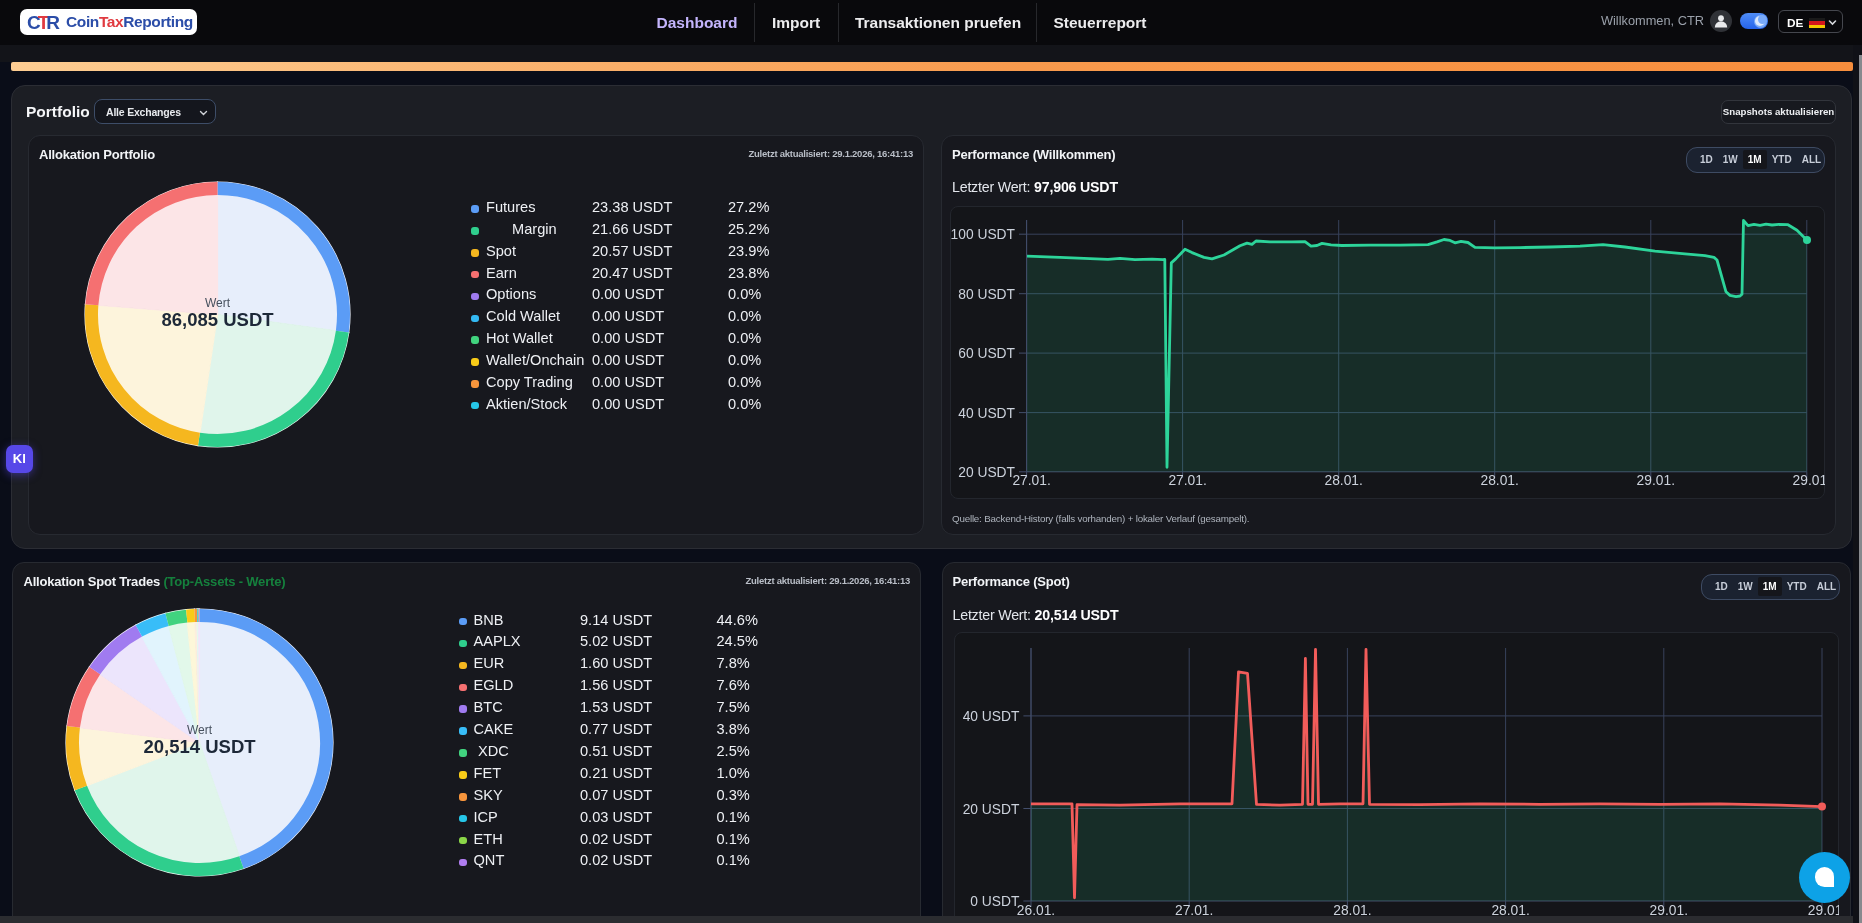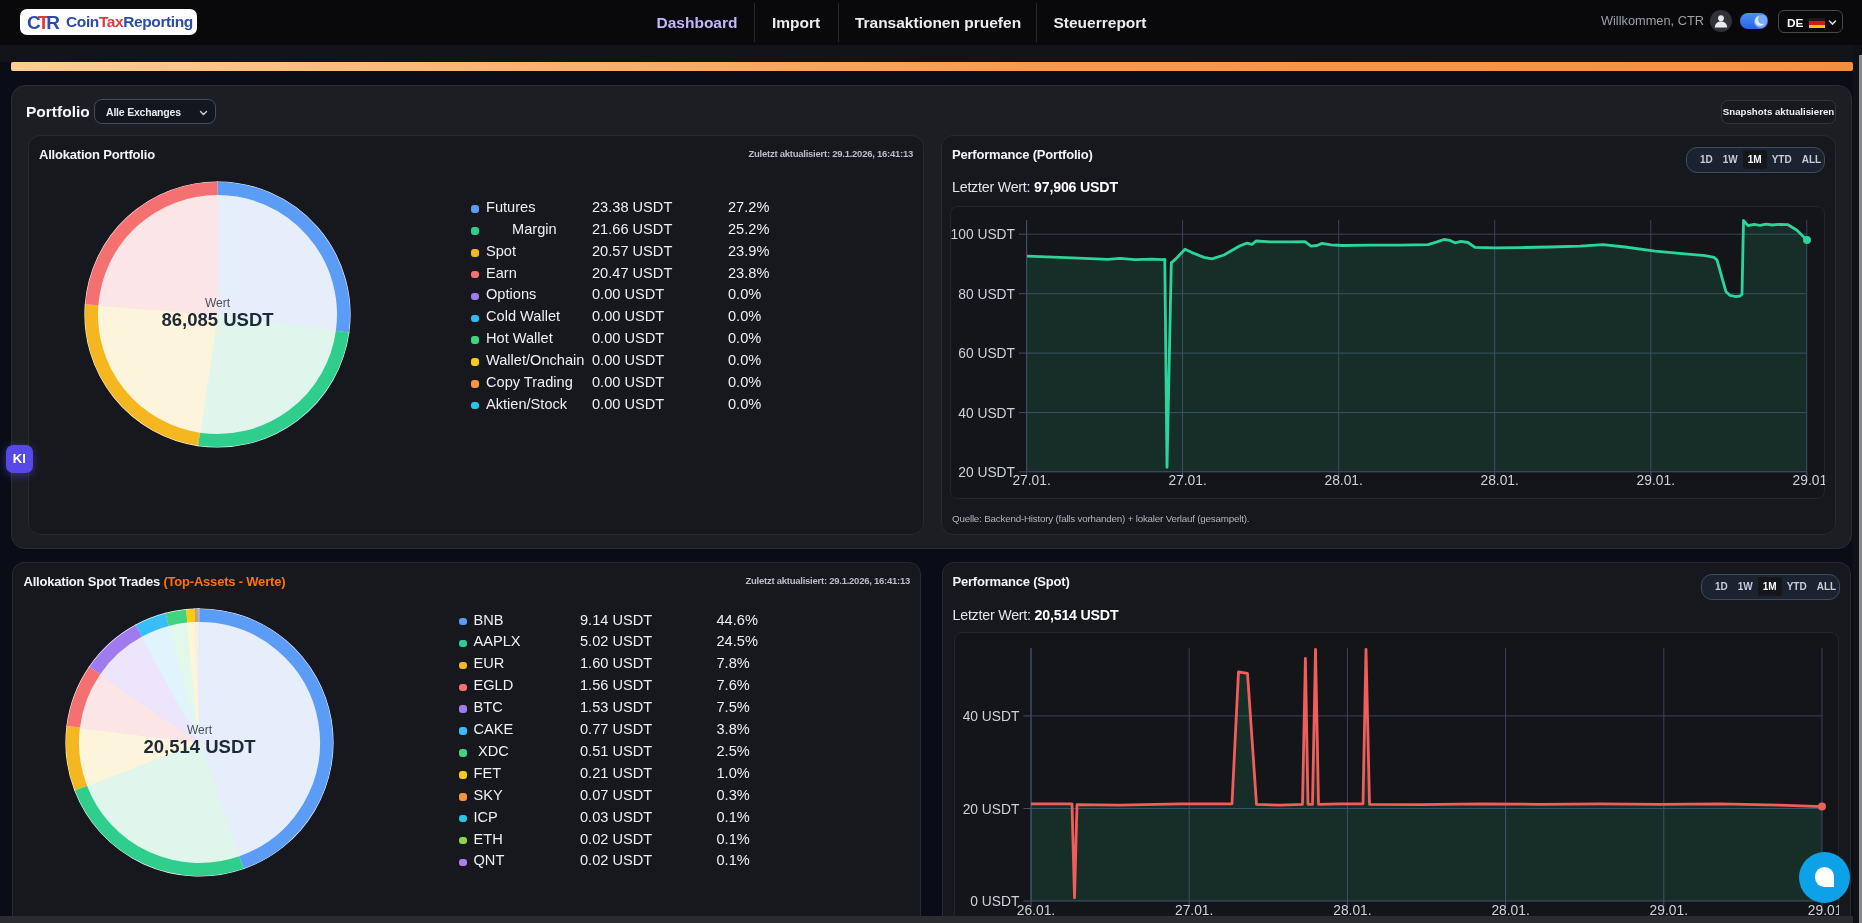--- a/index.html
+++ b/index.html
@@ -129,21 +129,21 @@
 <div class="ldot" style="left:471px;top:380.1px;background:#f7953c"></div>
 <div class="ltxt" style="left:486px;top:373.8px">Copy Trading</div>
 <div class="ltxt" style="left:592px;top:373.8px">0.00 USDT</div>
 <div class="ltxt" style="left:728px;top:373.8px">0.0%</div>
 <div class="ldot" style="left:471px;top:401.9px;background:#26c6e8"></div>
 <div class="ltxt" style="left:486px;top:395.6px">Aktien/Stock</div>
 <div class="ltxt" style="left:592px;top:395.6px">0.00 USDT</div>
 <div class="ltxt" style="left:728px;top:395.6px">0.0%</div>
 
 <div class="abs card" style="left:941px;top:135px;width:895px;height:400px"></div>
-<div class="abs ctitle" style="left:952px;top:147px">Performance (Portfolio)</div>
+<div class="abs ctitle" style="left:952px;top:147px">Performance (Willkommen)</div>
 <div class="tbgroup" style="left:1686px;top:147px">
   <span class="tbtn">1D</span>
     <span class="tbtn">1W</span>
     <span class="tbtn act">1M</span>
     <span class="tbtn">YTD</span>
     <span class="tbtn">ALL</span>
 </div>
 <div class="abs letzter" style="left:952px;top:179px">Letzter Wert: <b>97,906 USDT</b></div>
 <div class="abs panel" style="left:950px;top:206px;width:875px;height:293px"></div>
 <svg class="abs" style="left:950px;top:206px" width="875" height="293" viewBox="0 0 875 293">
@@ -181,21 +181,21 @@
 <text x="549.7" y="279" text-anchor="middle" class="alab">28.01.</text>
 <text x="705.8" y="279" text-anchor="middle" class="alab">29.01.</text>
 <text x="861.8" y="279" text-anchor="middle" class="alab">29.01.</text>
 <path d="M 77.0,50.2 L 110.0,51.4 L 140.0,52.6 L 158.0,53.4 L 170.0,52.3 L 185.0,53.7 L 202.0,53.1 L 213.0,53.7 L 214.8,53.4 L 217.0,261.3 L 221.3,56.9 L 226.0,52.6 L 235.0,43.3 L 242.0,46.6 L 254.0,51.4 L 262.0,52.9 L 274.0,49.0 L 290.0,39.8 L 297.0,37.1 L 302.0,38.3 L 306.0,35.0 L 320.0,35.9 L 342.0,35.9 L 355.0,35.6 L 361.0,40.1 L 367.0,39.5 L 372.0,37.4 L 381.0,38.9 L 392.0,39.5 L 420.0,39.2 L 450.0,39.2 L 478.0,38.6 L 487.0,35.9 L 494.0,33.5 L 500.0,34.4 L 505.0,36.8 L 511.0,35.3 L 518.0,36.5 L 525.0,41.3 L 545.0,41.9 L 570.0,41.6 L 600.0,41.0 L 630.0,40.1 L 653.0,38.6 L 675.0,41.0 L 705.0,45.1 L 735.0,47.8 L 755.0,49.6 L 764.0,51.4 L 767.0,54.0 L 776.0,85.8 L 780.0,89.4 L 786.0,90.6 L 790.0,90.0 L 792.0,88.2 L 793.5,14.5 L 798.0,19.6 L 804.0,18.4 L 810.0,19.3 L 816.0,18.1 L 822.0,19.0 L 829.0,18.4 L 838.0,18.7 L 847.0,24.3 L 853.0,30.3 L 857.0,34.1 L 857.0,265.8 L 77.0,265.8 Z" fill="rgba(46,210,150,0.13)"></path>
 <polyline points="77.0,50.2 110.0,51.4 140.0,52.6 158.0,53.4 170.0,52.3 185.0,53.7 202.0,53.1 213.0,53.7 214.8,53.4 217.0,261.3 221.3,56.9 226.0,52.6 235.0,43.3 242.0,46.6 254.0,51.4 262.0,52.9 274.0,49.0 290.0,39.8 297.0,37.1 302.0,38.3 306.0,35.0 320.0,35.9 342.0,35.9 355.0,35.6 361.0,40.1 367.0,39.5 372.0,37.4 381.0,38.9 392.0,39.5 420.0,39.2 450.0,39.2 478.0,38.6 487.0,35.9 494.0,33.5 500.0,34.4 505.0,36.8 511.0,35.3 518.0,36.5 525.0,41.3 545.0,41.9 570.0,41.6 600.0,41.0 630.0,40.1 653.0,38.6 675.0,41.0 705.0,45.1 735.0,47.8 755.0,49.6 764.0,51.4 767.0,54.0 776.0,85.8 780.0,89.4 786.0,90.6 790.0,90.0 792.0,88.2 793.5,14.5 798.0,19.6 804.0,18.4 810.0,19.3 816.0,18.1 822.0,19.0 829.0,18.4 838.0,18.7 847.0,24.3 853.0,30.3 857.0,34.1" fill="none" stroke="#2dd49a" stroke-width="2.8" stroke-linejoin="round"></polyline>
 <circle cx="857" cy="34.1" r="4" fill="#2dd49a"></circle>
 </svg>
 <div class="abs" style="left:952px;top:513px;font-size:9.8px;color:#aeb4bd;letter-spacing:-0.2px">Quelle: Backend-History (falls vorhanden) + lokaler Verlauf (gesampelt).</div>
 
 <div class="abs card" style="left:12px;top:562px;width:909px;height:370px"></div>
-<div class="abs ctitle" style="left:23.5px;top:574px">Allokation Spot Trades <span style="color:#f97316;font-weight:bold">(Top-Assets - Werte)</span></div>
+<div class="abs ctitle" style="left:23.5px;top:574px">Allokation Spot Trades <span style="color:#15803d;font-weight:bold">(Top-Assets - Werte)</span></div>
 <div class="abs zuletzt" style="left:610px;top:574.5px;width:300px;text-align:right">Zuletzt aktualisiert: 29.1.2026, 16:41:13</div>
 <svg class="abs" style="left:65px;top:607.5px" width="269" height="269" viewBox="0 0 269 269">
 <path d="M 134.5,134.5 L 134.50,1.00 A 133.5,133.5 0 0 1 178.58,260.51 Z" fill="#e7eefb" stroke="#e7eefb" stroke-width="1.2"></path>
 <path d="M 134.5,134.5 L 178.58,260.51 A 133.5,133.5 0 0 1 9.86,182.32 Z" fill="#e0f5eb" stroke="#e0f5eb" stroke-width="1.2"></path>
 <path d="M 134.5,134.5 L 9.86,182.32 A 133.5,133.5 0 0 1 2.03,117.96 Z" fill="#fdf4dc" stroke="#fdf4dc" stroke-width="1.2"></path>
 <path d="M 134.5,134.5 L 2.03,117.96 A 133.5,133.5 0 0 1 24.49,58.88 Z" fill="#fce5e7" stroke="#fce5e7" stroke-width="1.2"></path>
 <path d="M 134.5,134.5 L 24.49,58.88 A 133.5,133.5 0 0 1 70.86,17.14 Z" fill="#ece5fc" stroke="#ece5fc" stroke-width="1.2"></path>
 <path d="M 134.5,134.5 L 70.86,17.14 A 133.5,133.5 0 0 1 100.45,5.41 Z" fill="#e1f4fd" stroke="#e1f4fd" stroke-width="1.2"></path>
 <path d="M 134.5,134.5 L 100.45,5.41 A 133.5,133.5 0 0 1 121.09,1.68 Z" fill="#e2f8ea" stroke="#e2f8ea" stroke-width="1.2"></path>
 <path d="M 134.5,134.5 L 121.09,1.68 A 133.5,133.5 0 0 1 129.46,1.10 Z" fill="#fdf7d9" stroke="#fdf7d9" stroke-width="1.2"></path>

